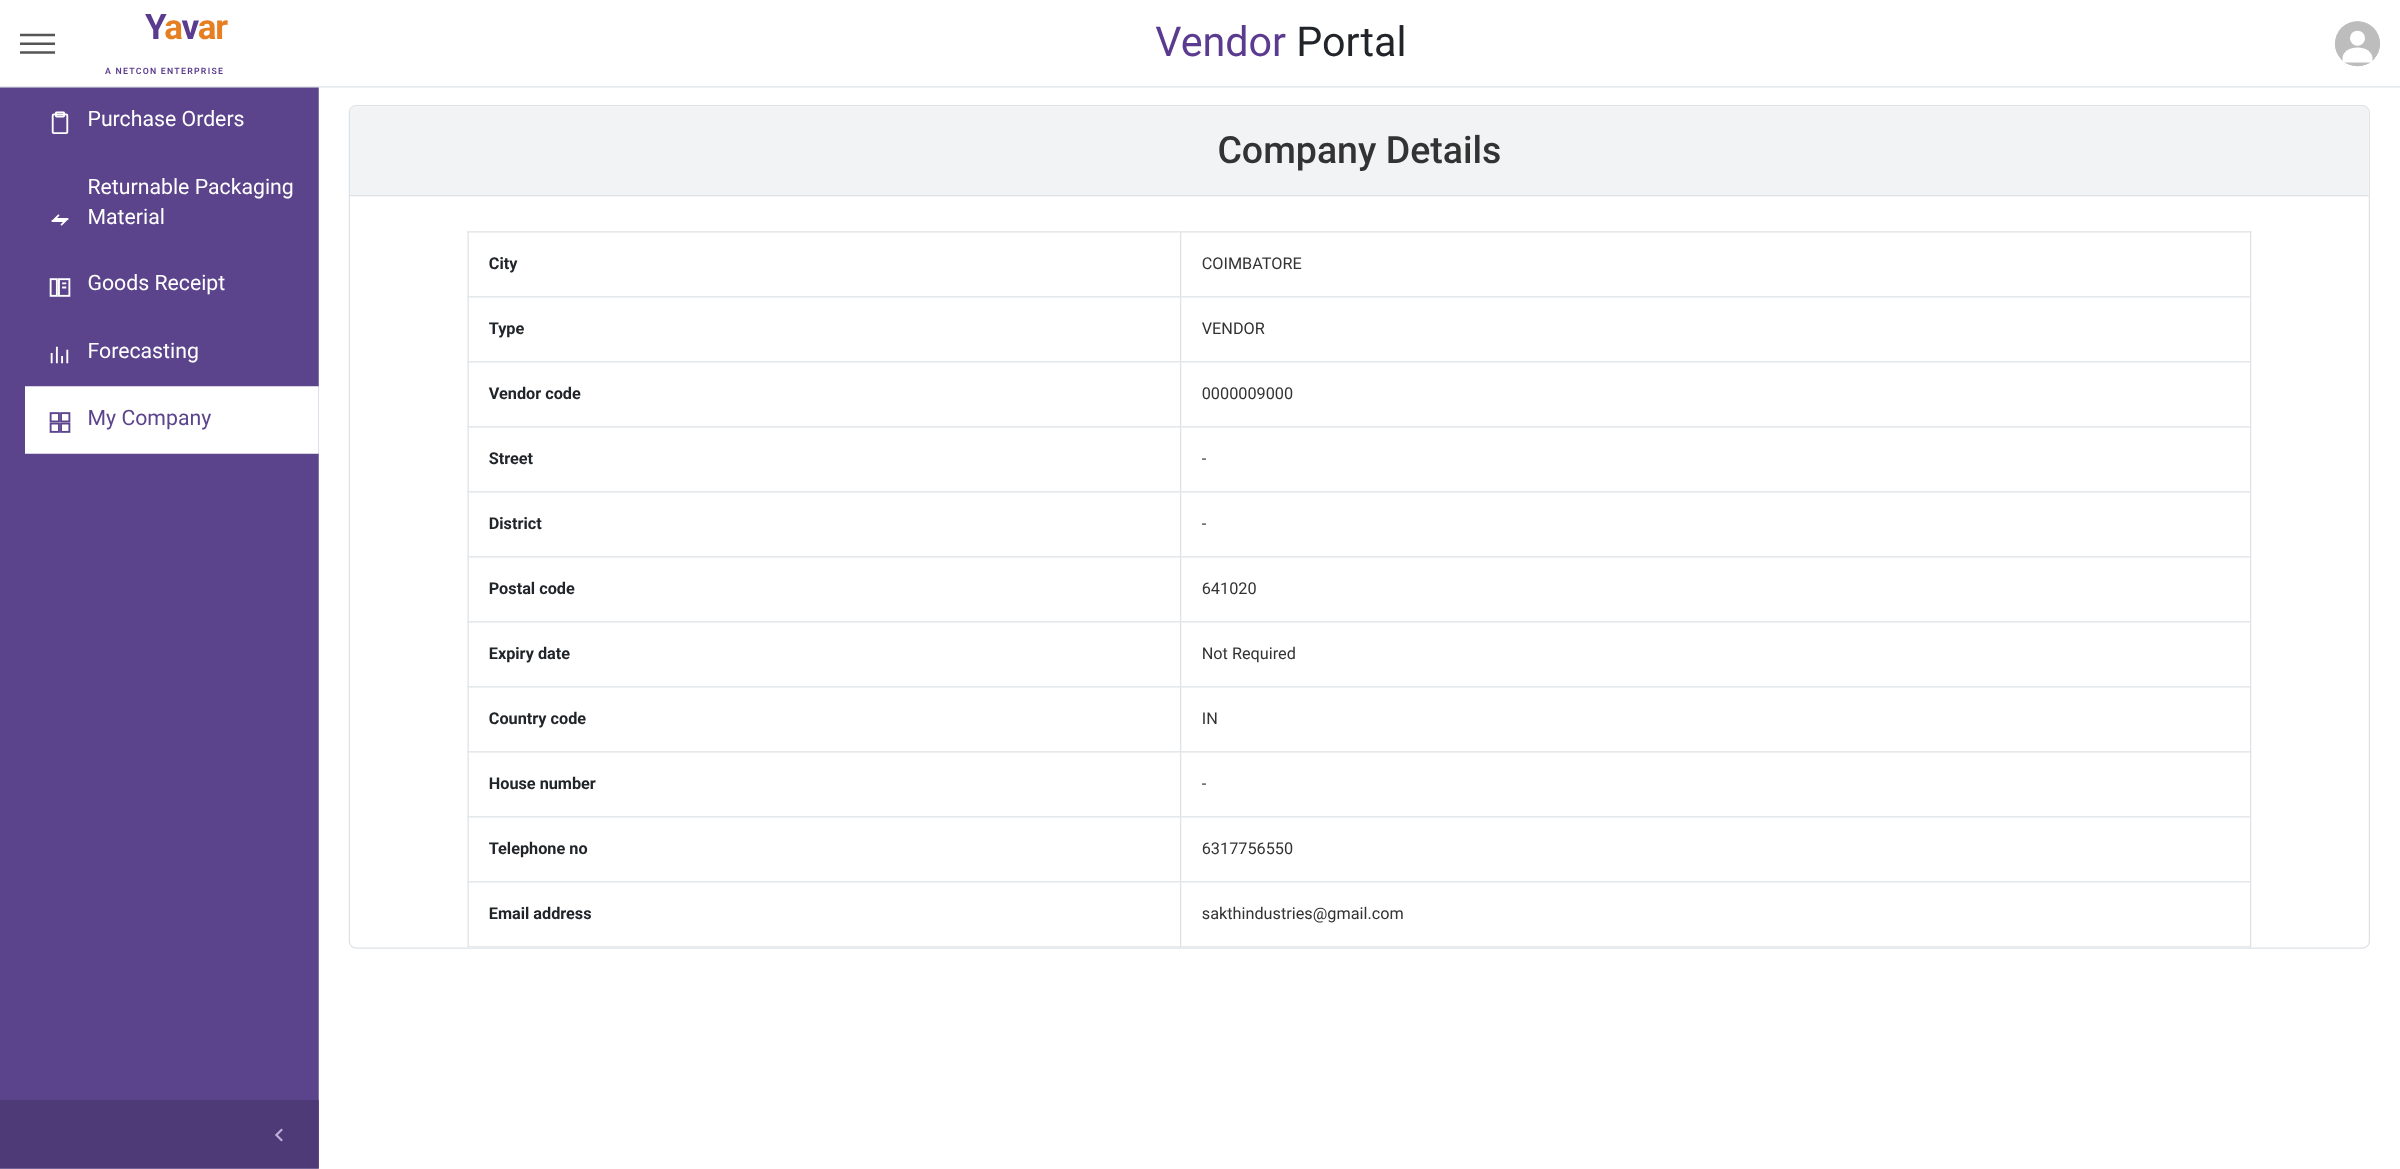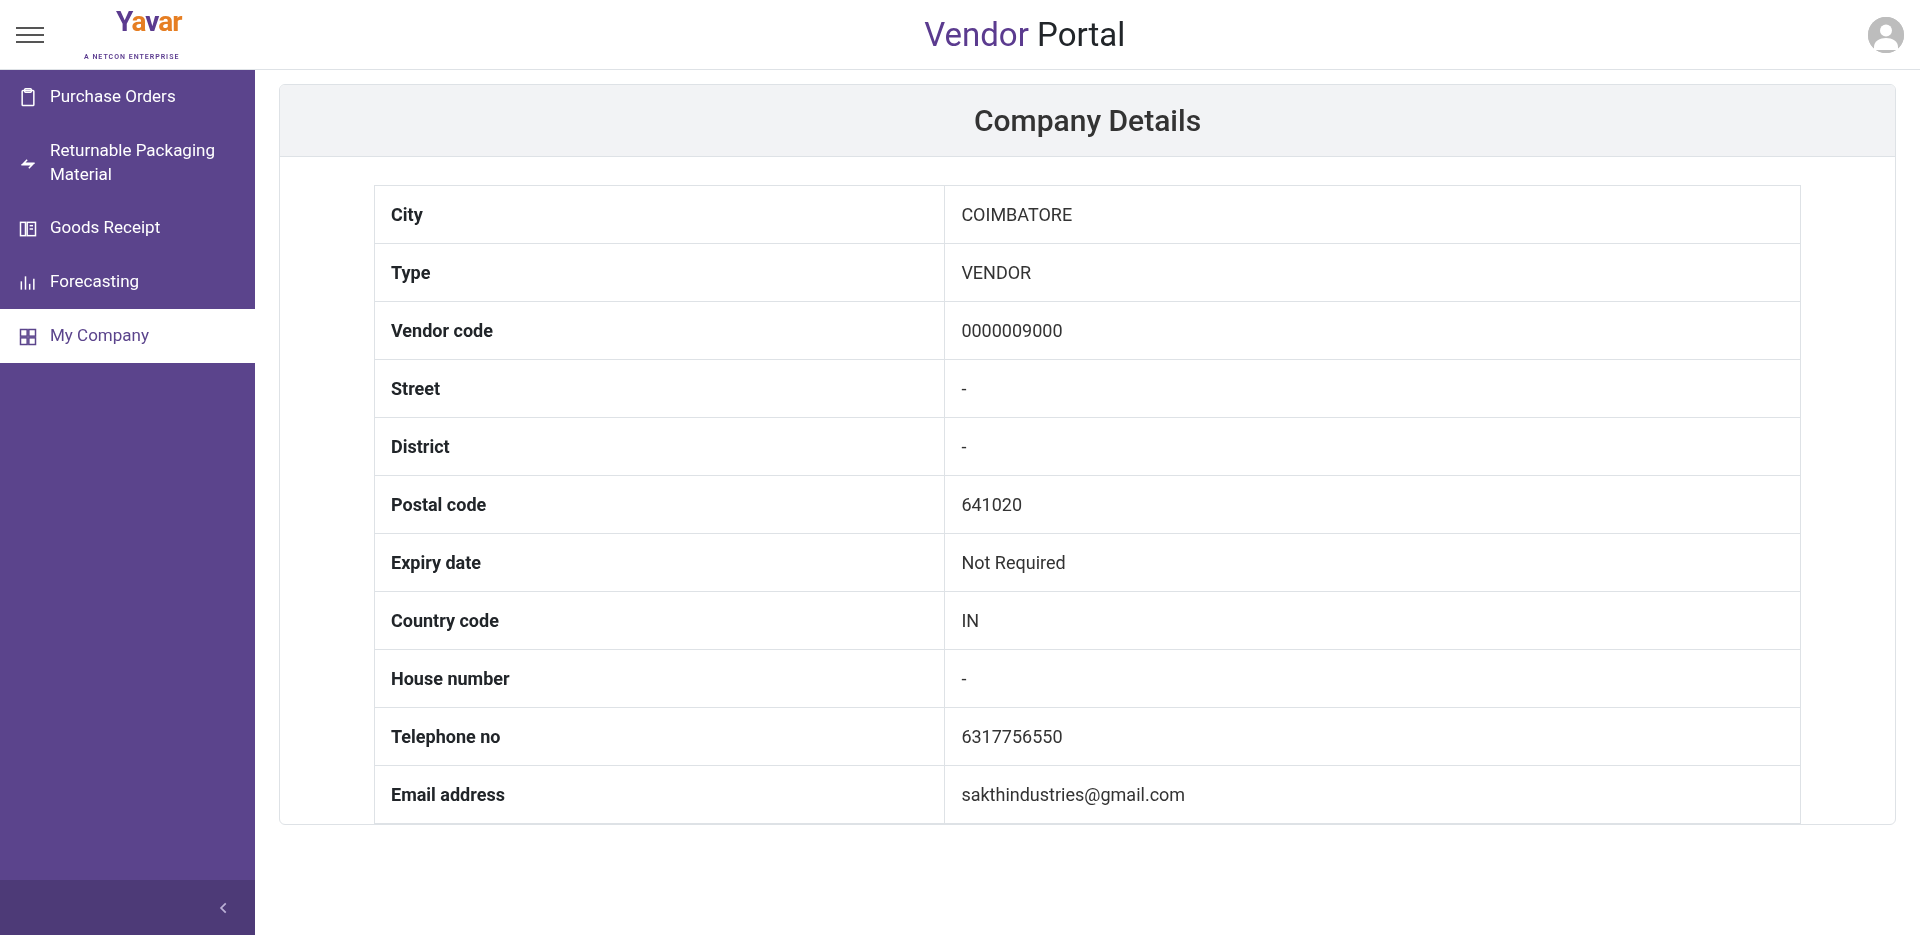--- a/index.html
+++ b/index.html
@@ -90,26 +90,27 @@
       display: flex;
       flex-direction: column;
       color: #fff;
     }
     .sidebar-menu {
       flex: 1;
       padding-top: 0;
     }
     .sidebar-item {
       display: flex;
-      align-items: center;
+      align-items: flex-end;
       padding: 15px 18px;
       cursor: pointer;
       font-size: 17px;
       line-height: 1.4;
       gap: 12px;
+      margin-left: 20px;
     }
     .sidebar-item .icon {
       flex-shrink: 0;
       width: 20px;
       height: 20px;
       display: flex;
       align-items: center;
       justify-content: center;
       margin-top: 2px;
     }
@@ -154,21 +155,21 @@
       padding: 28px 94px 0 94px;
     }
     table.details {
       width: 100%;
       border-collapse: collapse;
       table-layout: fixed;
     }
     table.details td {
       border: 1px solid #dee2e6;
       padding: 18px 16px;
-      font-size: 18px;
+      font-size: 13px;
       vertical-align: middle;
     }
     table.details td.label {
       font-weight: 700;
       width: 40%;
     }
     table.details td.value {
       width: 60%;
       color: #333;
     }

